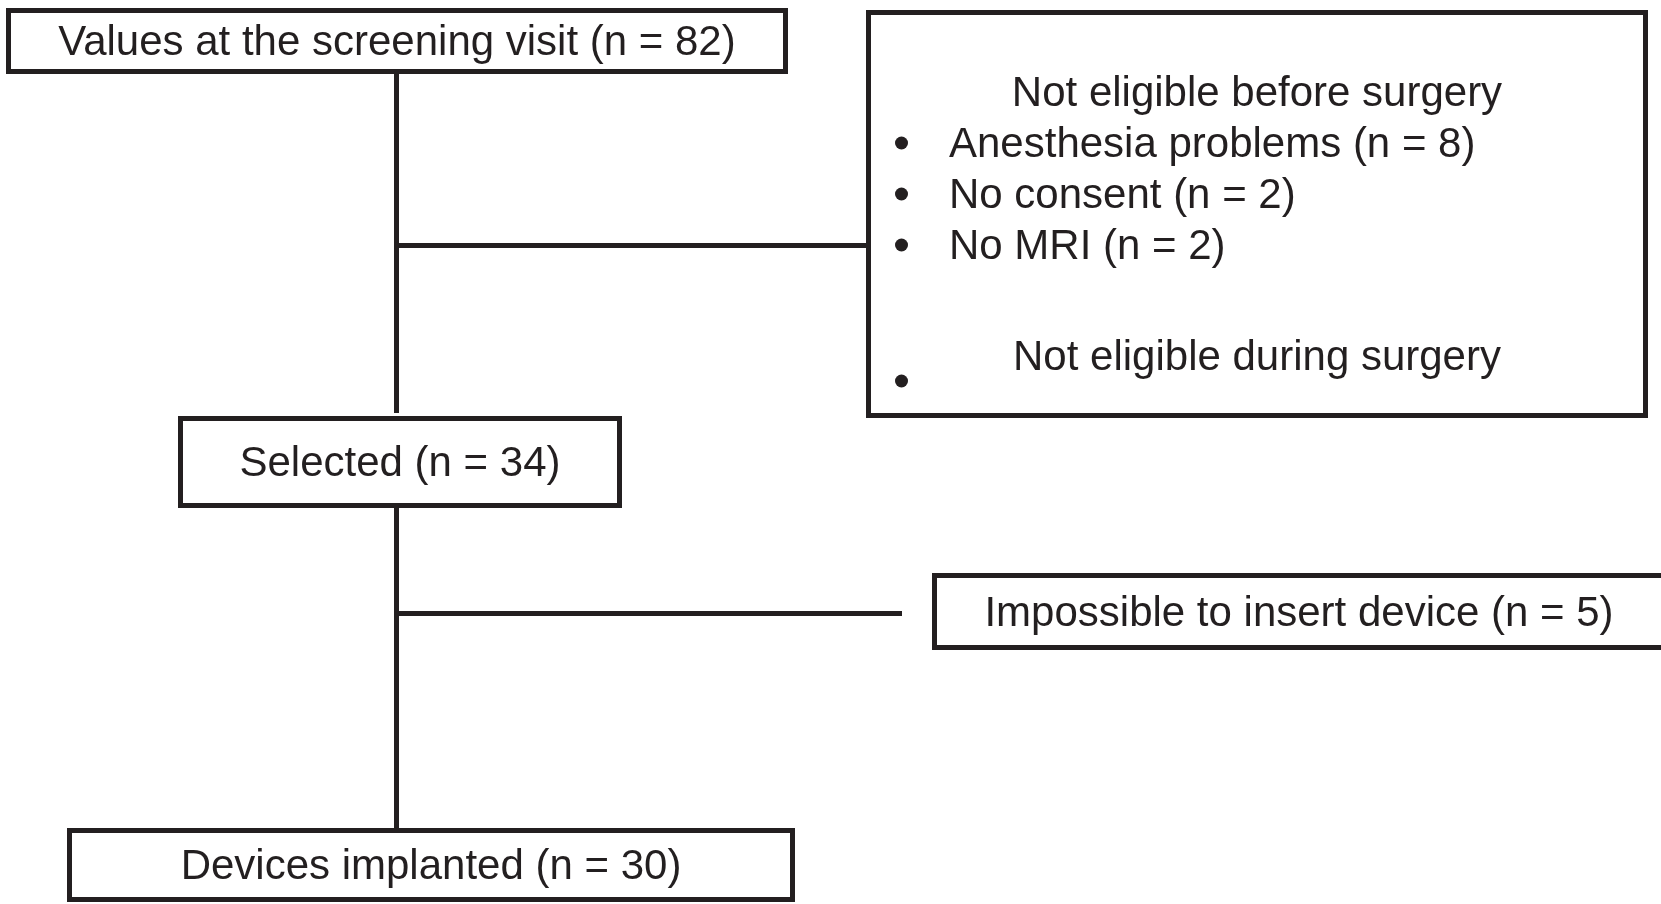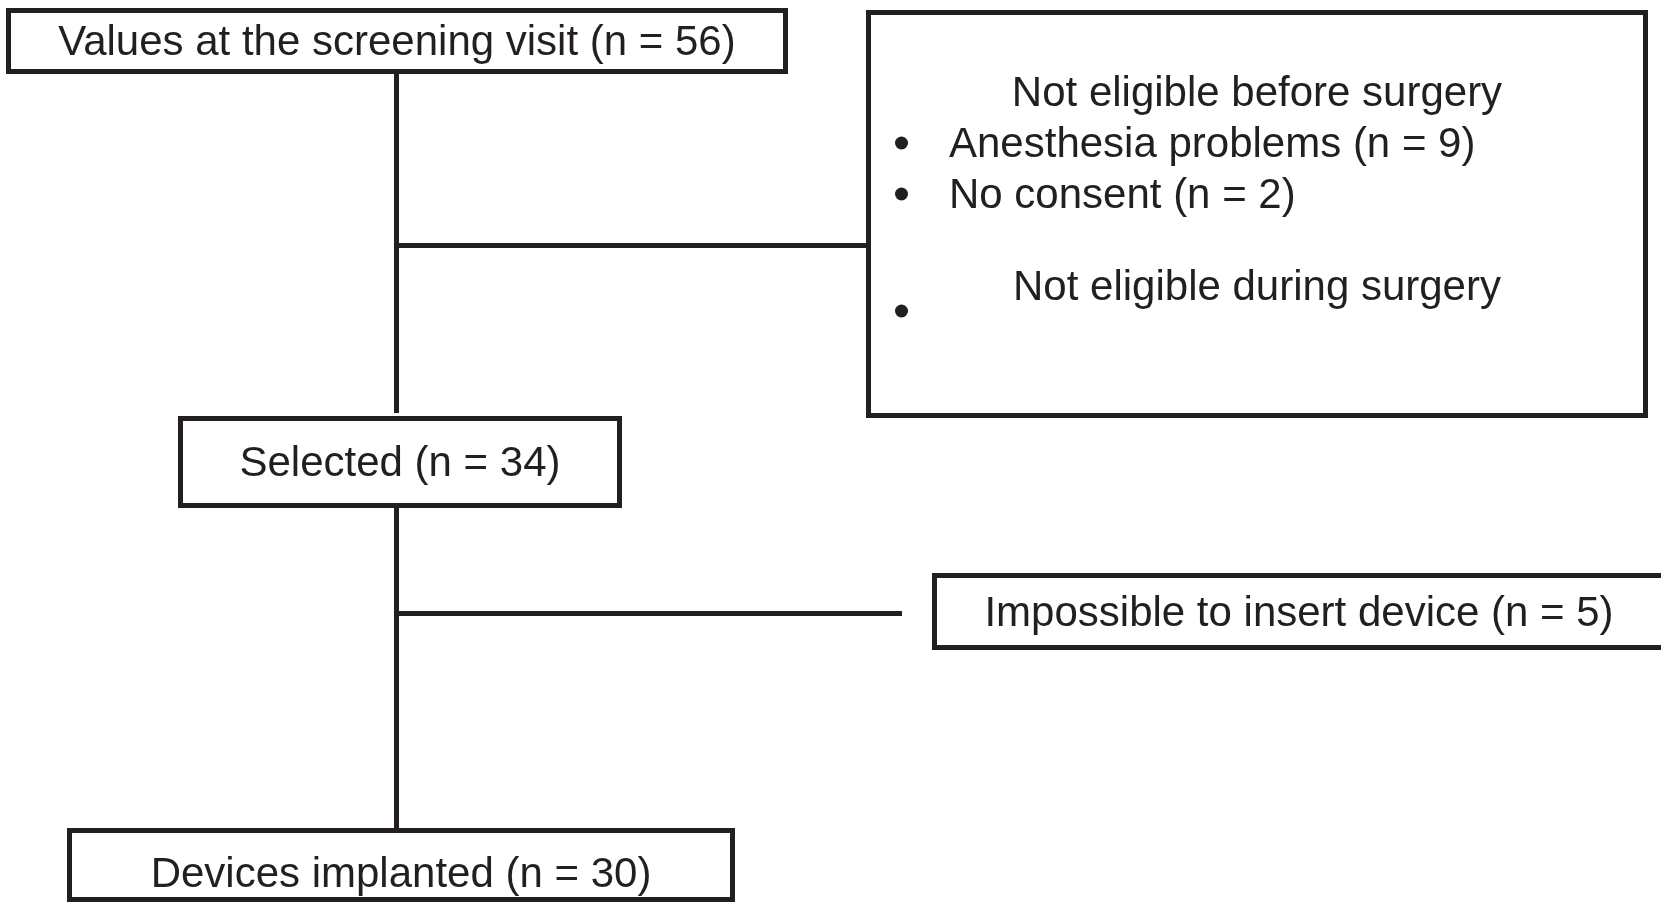--- a/index.html
+++ b/index.html
@@ -24,35 +24,35 @@
     background: #ffffff;
     display: flex;
     align-items: center;
     justify-content: center;
     text-align: center;
     white-space: nowrap;
   }
   .node-screening { left: 6px;   top: 8px;   width: 782px; height: 66px; }
   .node-selected  { left: 178px; top: 416px; width: 444px; height: 92px; justify-content: center; }
   .node-impossible{ left: 932px; top: 573px; width: 734px; height: 77px; }
-  .node-implanted { left: 67px;  top: 828px; width: 668px; height: 74px; align-items: flex-end; }
+  .node-implanted { left: 67px;  top: 828px; width: 728px; height: 74px; }
 
   .node-exclusions {
     left: 866px; top: 10px; width: 782px; height: 408px;
     display: block;
     text-align: left;
     padding-top: 17px;
   }
   .ex-heading {
     text-align: center;
     line-height: 51px;
     white-space: nowrap;
     margin-top: 34px;
   }
-  .ex-heading.during { margin-top: 41px; }
+  .ex-heading.during { margin-top: 60px; }
   .ex-list {
     list-style: none;
     margin: 0;
     padding: 0;
   }
   .ex-item {
     position: relative;
     padding-left: 78px;
     line-height: 51px;
     white-space: nowrap;
@@ -80,33 +80,37 @@
 <body>
 
 <div class="canvas">
 
   <div class="line line-v-top"></div>
   <div class="line line-h-top"></div>
   <div class="line line-v-bottom"></div>
   <div class="line line-h-bottom"></div>
 
   <div class="node node-screening">
-    <span>Values at the screening visit (n = 56)</span>
+    <span>Values at the screening visit (n = 82)</span>
   </div>
 
   <div class="node node-exclusions">
     <div class="ex-heading">Not eligible before surgery</div>
     <ul class="ex-list">
       <li class="ex-item">
         <span class="bullet-dot"></span>
-        <span>Anesthesia problems (n = 9)</span>
+        <span>Anesthesia problems (n = 8)</span>
       </li>
       <li class="ex-item">
         <span class="bullet-dot"></span>
         <span>No consent (n = 2)</span>
+      </li>
+      <li class="ex-item">
+        <span class="bullet-dot"></span>
+        <span>No MRI (n = 2)</span>
       </li>
     </ul>
     <div class="ex-heading during">Not eligible during surgery</div>
     <ul class="ex-list">
       <li class="ex-item">
         <span class="bullet-dot"></span>
       </li>
     </ul>
   </div>
 

